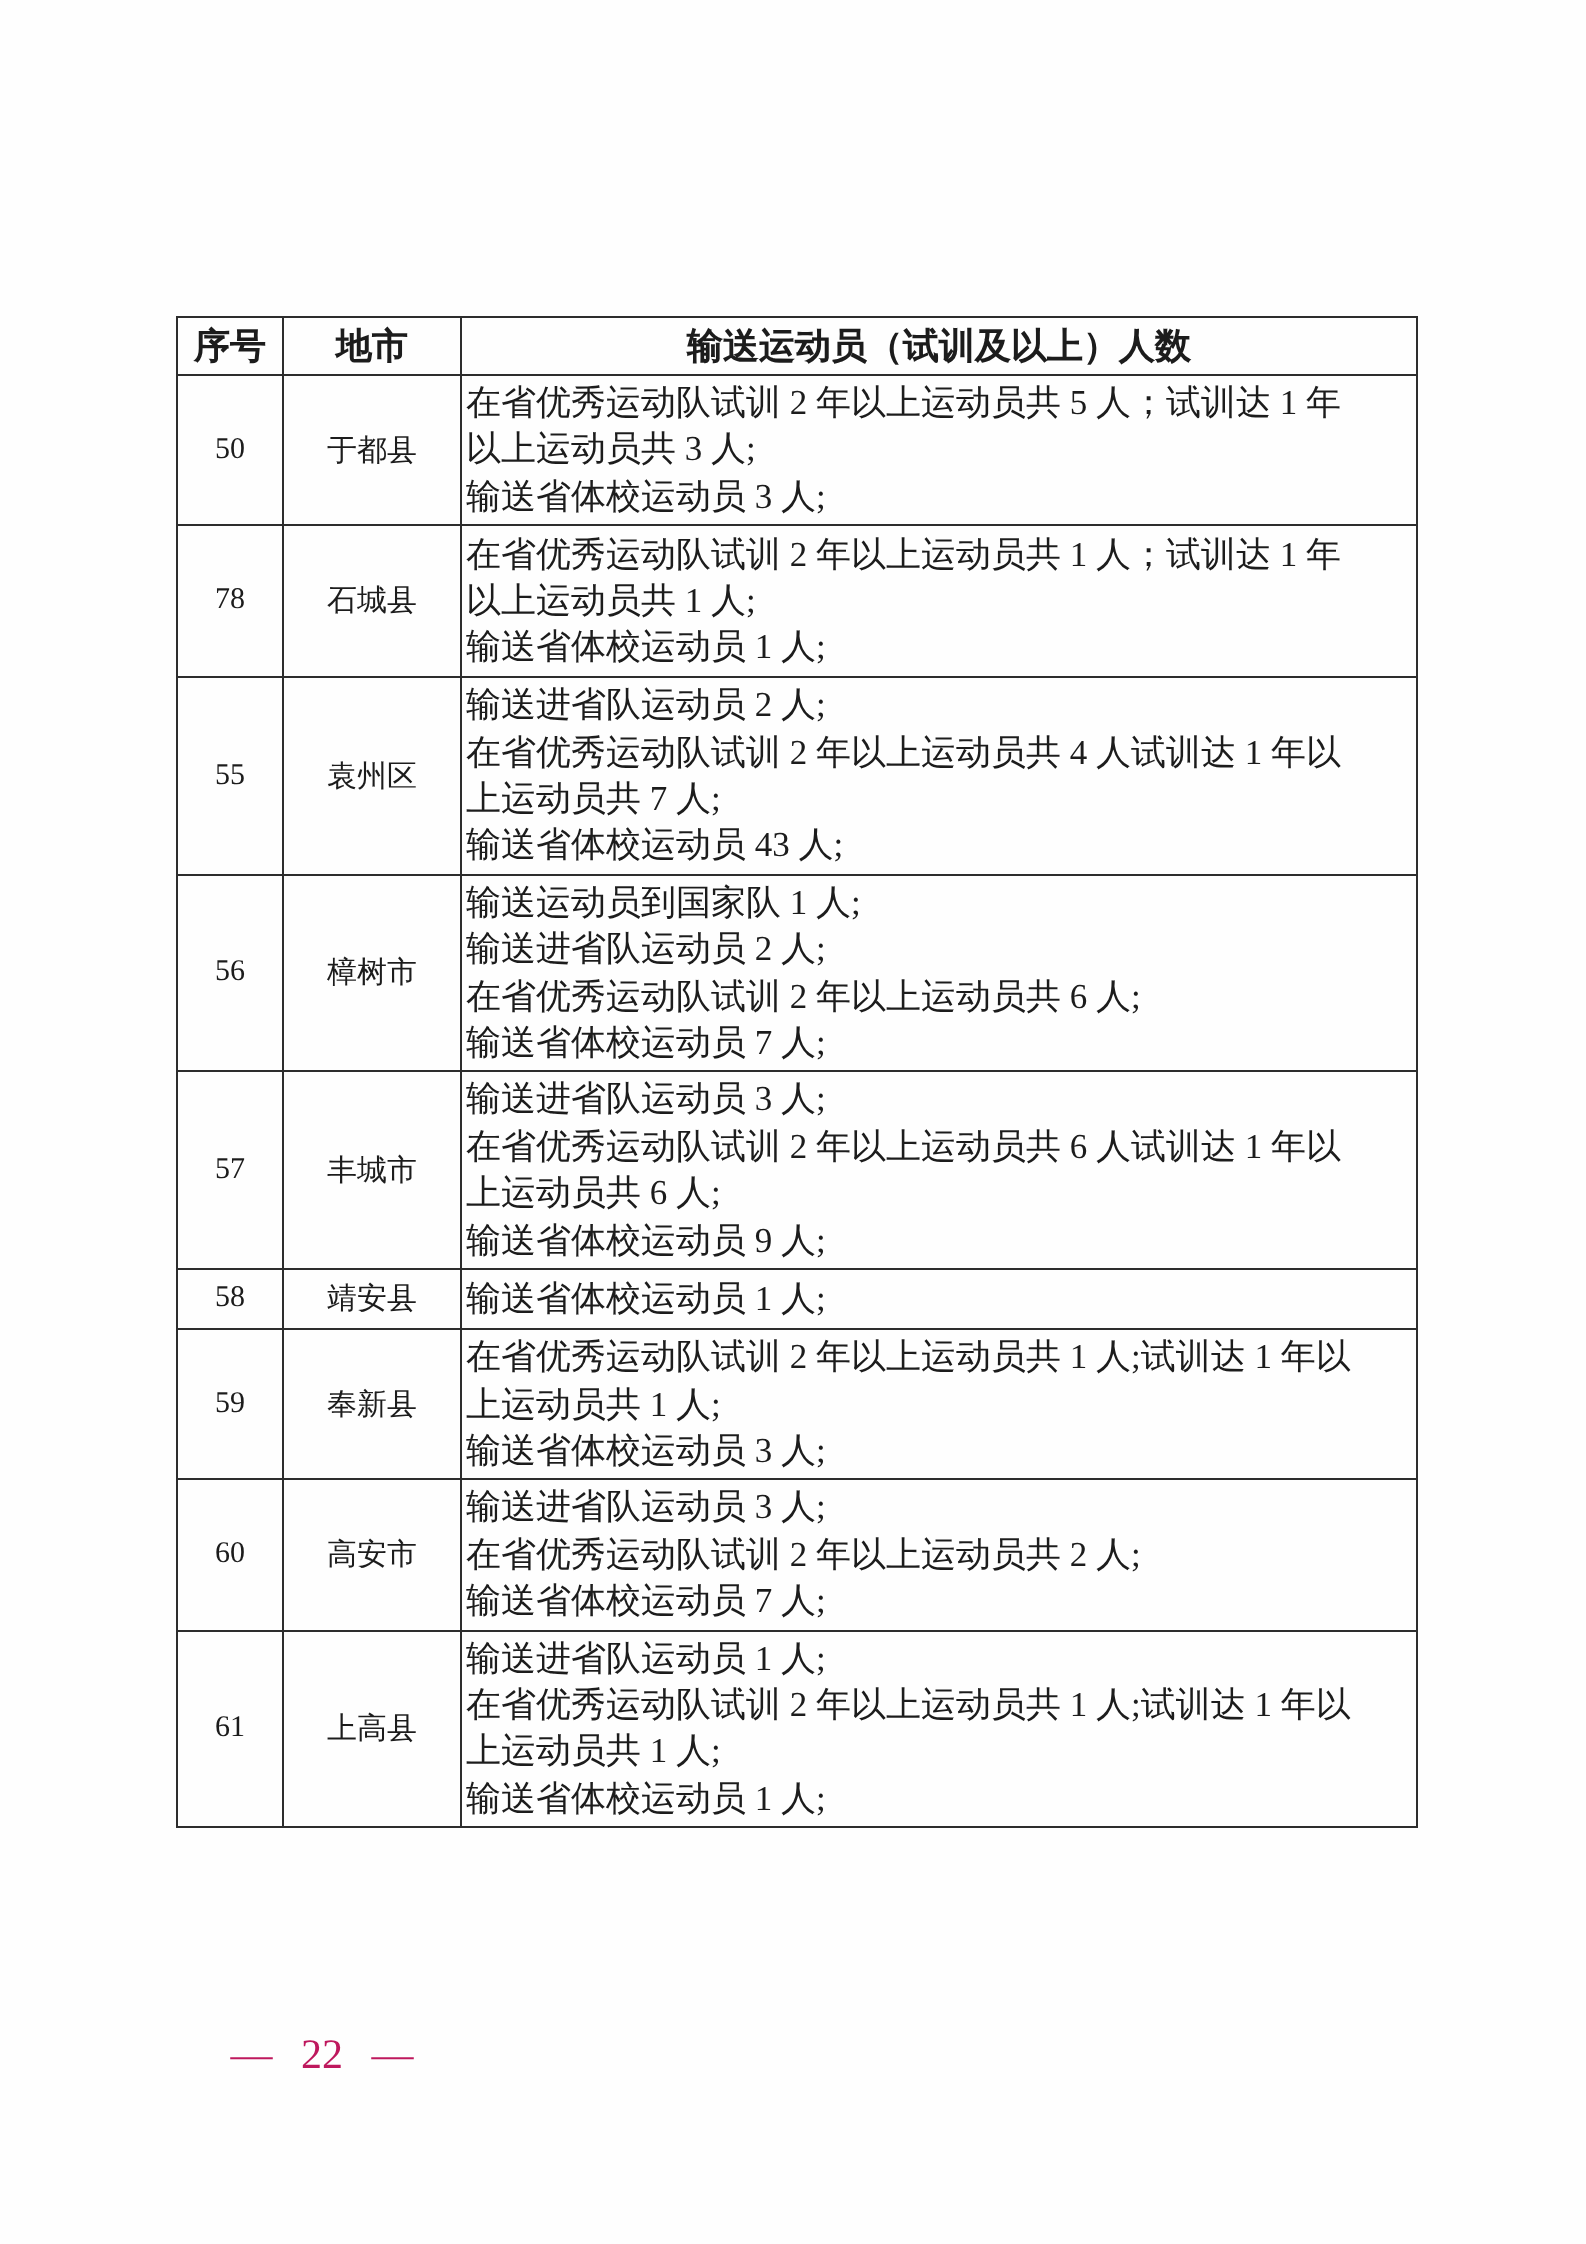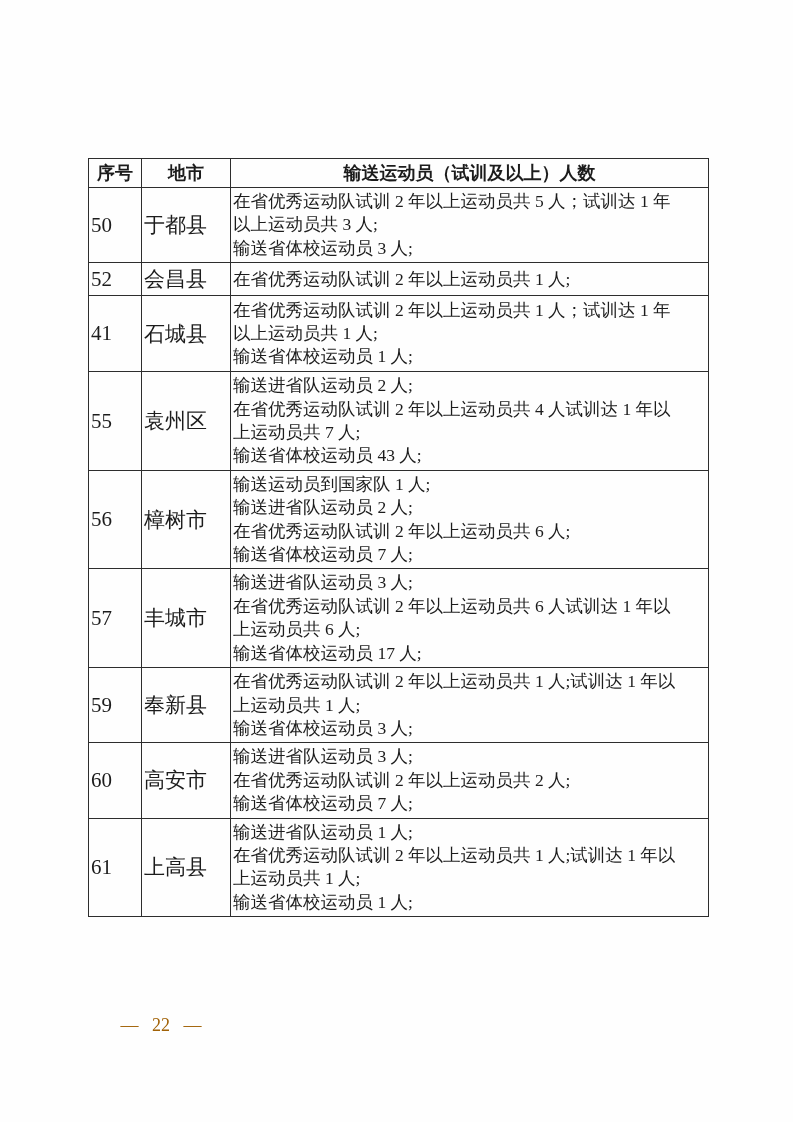--- a/index.html
+++ b/index.html
@@ -36,41 +36,42 @@
     padding: 2px;
     overflow: hidden;
   }
   table.transfer-table th {
     font-size: 18px;
     font-weight: bold;
     text-align: center;
     vertical-align: middle;
   }
   td.cell-no, td.cell-city {
+    text-align: center;
     vertical-align: middle;
-    font-size: 21px;
+    font-size: 15px;
   }
   td.cell-content {
     font-size: 17.5px;
     line-height: 23.4px;
     vertical-align: middle;
     padding: 1px 3px 1px 5px;
   }
   td.cell-content .line {
     white-space: nowrap;
   }
   .page-footer {
     position: absolute;
     left: 88px;
     top: 1015px;
     width: 146px;
     text-align: center;
-    font-size: 18px;
+    font-size: 21px;
     word-spacing: 9px;
-    color: #a16207;
+    color: #be185d;
   }
 </style>
 </head>
 <body>
 
 <div class="page">
 
   <table class="transfer-table">
     <colgroup>
       <col style="width:53px">
@@ -88,31 +89,24 @@
         <td class="cell-no">50</td>
         <td class="cell-city">于都县</td>
         <td class="cell-content">
           <div class="line">在省优秀运动队试训 2 年以上运动员共 5 人；试训达 1 年</div>
           <div class="line">以上运动员共 3 人;</div>
           <div class="line">输送省体校运动员 3 人;</div>
         </td>
       </tr>
 
 
-      <tr style="height:33px">
-        <td class="cell-no">52</td>
-        <td class="cell-city">会昌县</td>
-        <td class="cell-content">
-          <div class="line">在省优秀运动队试训 2 年以上运动员共 1 人;</div>
-        </td>
-      </tr>
 
 
       <tr style="height:76px">
-        <td class="cell-no">41</td>
+        <td class="cell-no">78</td>
         <td class="cell-city">石城县</td>
         <td class="cell-content">
           <div class="line">在省优秀运动队试训 2 年以上运动员共 1 人；试训达 1 年</div>
           <div class="line">以上运动员共 1 人;</div>
           <div class="line">输送省体校运动员 1 人;</div>
         </td>
       </tr>
 
       <tr style="height:92px">
         <td class="cell-no">55</td>
@@ -136,24 +130,31 @@
         </td>
       </tr>
 
       <tr style="height:95px">
         <td class="cell-no">57</td>
         <td class="cell-city">丰城市</td>
         <td class="cell-content">
           <div class="line">输送进省队运动员 3 人;</div>
           <div class="line">在省优秀运动队试训 2 年以上运动员共 6 人试训达 1 年以</div>
           <div class="line">上运动员共 6 人;</div>
-          <div class="line">输送省体校运动员 17 人;</div>
+          <div class="line">输送省体校运动员 9 人;</div>
         </td>
       </tr>
 
+      <tr style="height:30px">
+        <td class="cell-no">58</td>
+        <td class="cell-city">靖安县</td>
+        <td class="cell-content">
+          <div class="line">输送省体校运动员 1 人;</div>
+        </td>
+      </tr>
 
       <tr style="height:75px">
         <td class="cell-no">59</td>
         <td class="cell-city">奉新县</td>
         <td class="cell-content">
           <div class="line">在省优秀运动队试训 2 年以上运动员共 1 人;试训达 1 年以</div>
           <div class="line">上运动员共 1 人;</div>
           <div class="line">输送省体校运动员 3 人;</div>
         </td>
       </tr>

